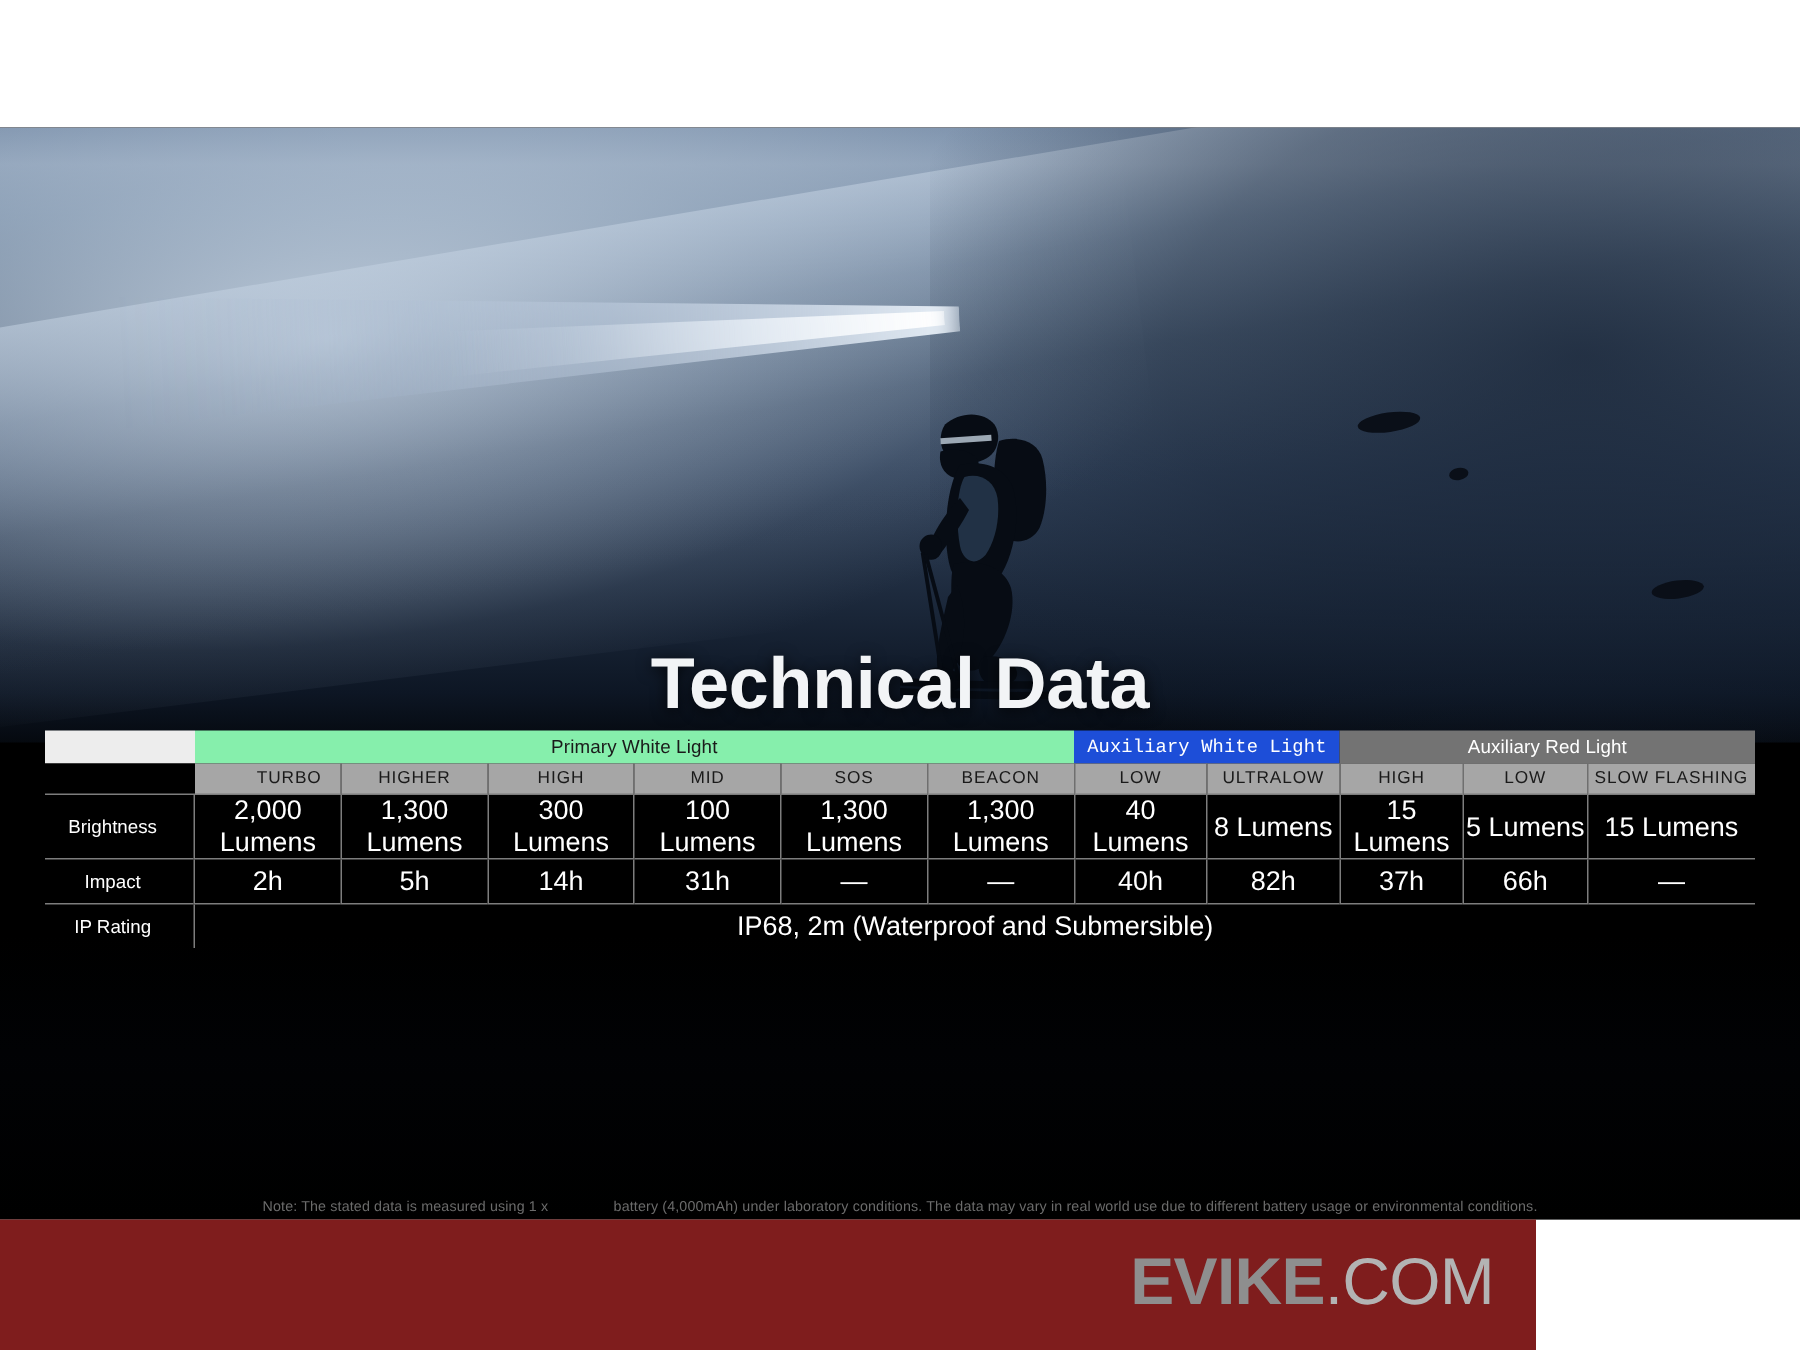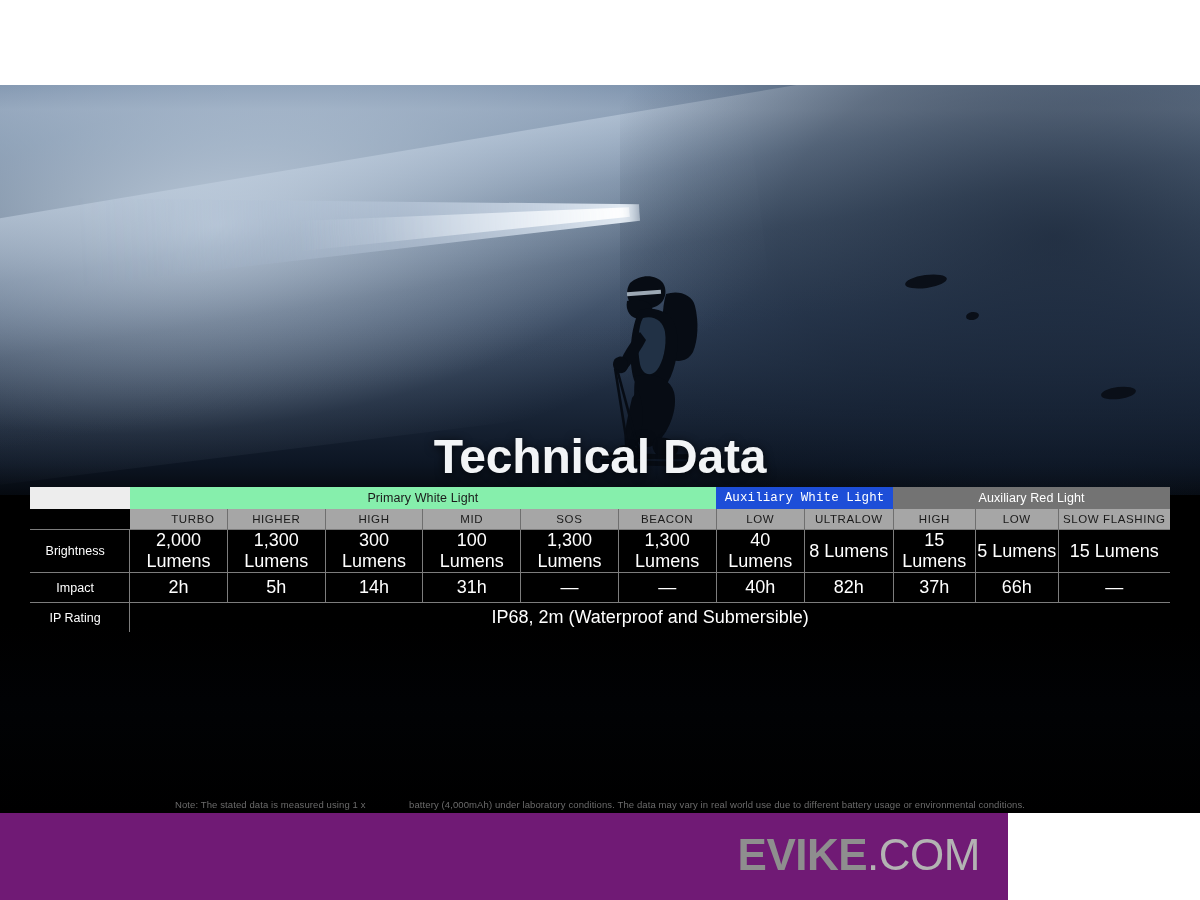--- a/index.html
+++ b/index.html
@@ -204,21 +204,22 @@
   }
   .note .redact { display: inline-block; width: 38px; }
 
   
   .footer {
     position: absolute;
     left: 0;
     top: 813px;
     width: 1008px;
     height: 87px;
-    background: #701a75;
+    background: #7f1d1d;
+    padding-left: 16px;
   }
   .logo {
     position: absolute;
     right: 28px;
     top: 18px;
     font-size: 44px;
     letter-spacing: -0.5px;
     line-height: 48px;
     white-space: nowrap;
   }

